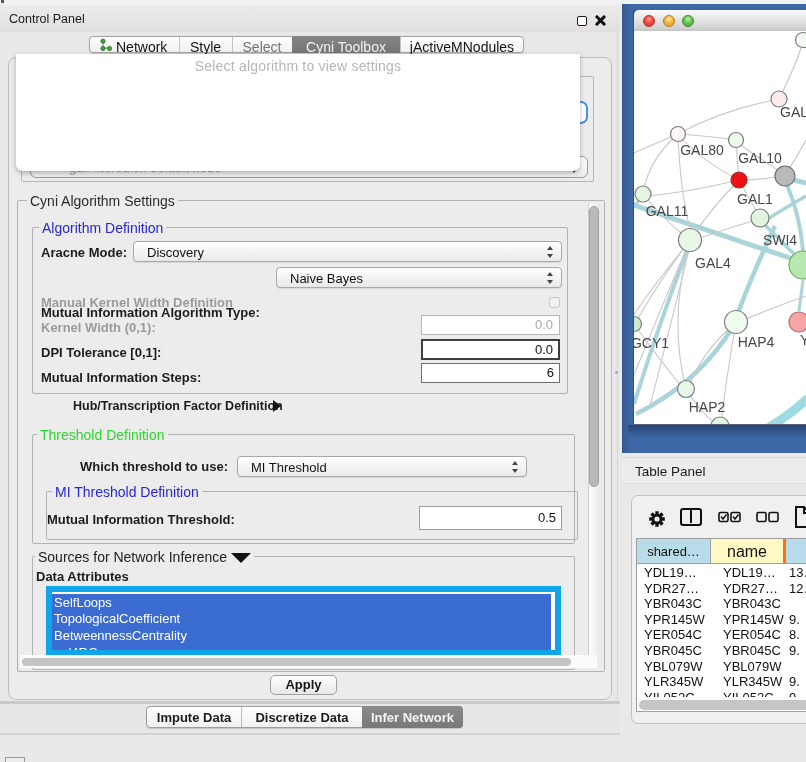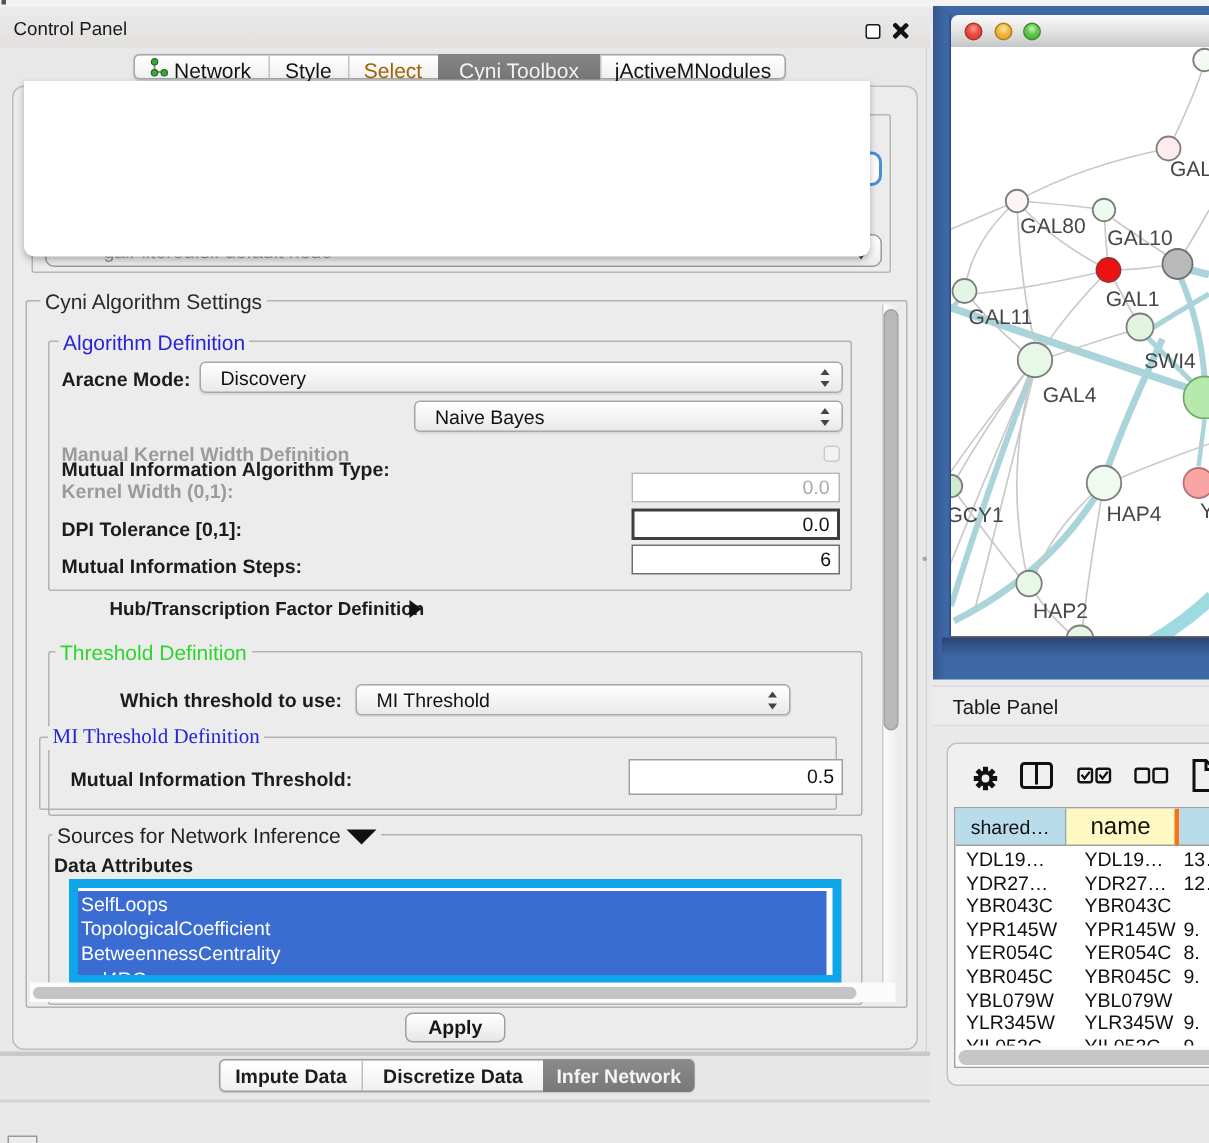--- a/index.html
+++ b/index.html
@@ -54,25 +54,26 @@
 <div class="abs" style="left:98px;top:38px;width:16px;height:14px;">
   <svg width="16" height="14">
     <path d="M5,4 L5,10 M5,10 L11,10" stroke="#8a8a8a" stroke-width="1.2" fill="none"></path>
     <circle cx="5" cy="3.2" r="2.1" fill="#3fa43f" stroke="#1e6e1e" stroke-width="0.8"></circle>
     <circle cx="5" cy="10.5" r="2.1" fill="#3fa43f" stroke="#1e6e1e" stroke-width="0.8"></circle>
     <circle cx="11.5" cy="10.5" r="2.1" fill="#3fa43f" stroke="#1e6e1e" stroke-width="0.8"></circle>
   </svg>
 </div>
 <div class="abs" style="left:116px;top:39px;font-size:14px;color:#141414;">Network</div>
 <div class="abs" style="left:179px;top:39px;width:53px;text-align:center;font-size:14px;color:#141414;">Style</div>
-<div class="abs" style="left:232px;top:39px;width:60px;text-align:center;font-size:14px;color:#a16207;">Select</div>
+<div class="abs" style="left:232px;top:39px;width:60px;text-align:center;font-size:14px;color:#737373;">Select</div>
 <div class="abs" style="left:292px;top:39px;width:108px;text-align:center;font-size:14px;color:#f2f2f2;">Cyni Toolbox</div>
 <div class="abs" style="left:400px;top:39px;width:124px;text-align:center;font-size:14px;color:#141414;">jActiveMNodules</div>
 
 <div class="abs" style="left:16px;top:54px;width:564px;height:117px;background:#fff;border-radius:0 0 7px 7px;box-shadow:0 2px 5px rgba(0,0,0,.28);">
+  <div class="abs" style="left:0;top:4px;width:564px;text-align:center;font-size:14px;letter-spacing:0.2px;color:#b6b6b6;">Select algorithm to view settings</div>
 </div>
 
 <div class="grp" style="left:17px;top:200px;width:586px;height:470px;">
   <div class="gt" style="left:9px;color:#2b2b2b;">Cyni Algorithm Settings</div>
 </div>
 
 <div class="grp" style="left:32px;top:227px;width:534px;height:165px;">
   <div class="gt" style="left:6px;color:#2626d8;">Algorithm Definition</div>
 </div>
 <div class="lbl" style="left:41px;top:245px;">Aracne Mode:</div>
@@ -97,21 +98,21 @@
 <div class="abs" style="left:273px;top:400px;width:0;height:0;border-top:6px solid transparent;border-bottom:6px solid transparent;border-left:8.5px solid #111;"></div>
 
 <div class="grp" style="left:32px;top:434px;width:541px;height:108px;">
   <div class="gt" style="left:4px;color:#2dd52d;">Threshold Definition</div>
 </div>
 <div class="lbl" style="left:80px;top:459px;">Which threshold to use:</div>
 <div class="combo" style="left:237px;top:456px;width:288px;height:19px;">
     <span class="ct">MI Threshold</span>
     <span class="stp"></span>
   </div>
-<div class="grp" style="left:26px;top:491px;width:530px;height:47px;font-family:Liberation Serif, serif;">
+<div class="grp" style="left:46px;top:491px;width:530px;height:47px;">
   <div class="gt" style="left:5px;color:#2626d8;">MI Threshold Definition</div>
 </div>
 <div class="lbl" style="left:47px;top:512px;">Mutual Information Threshold:</div>
 <div class="field" style="left:419px;top:506px;width:143px;height:24px;border:1px solid #9e9e9e;box-sizing:border-box;line-height:22px;font-size:13px;padding-right:5px;">0.5</div>
 
 <div class="grp" style="left:32px;top:556px;width:541px;height:112px;">
   <div class="gt" style="left:2px;color:#222;">Sources for Network Inference <span style="display:inline-block;width:0;height:0;border-left:10px solid transparent;border-right:10px solid transparent;border-top:10.5px solid #111;vertical-align:-1px;"></span></div>
 </div>
 <div class="lbl" style="left:36px;top:569px;">Data Attributes</div>
 <div class="abs" style="left:46px;top:586px;width:515px;height:70px;background:#fff;border:6px solid #0ea5e9;box-sizing:border-box;overflow:hidden;">

